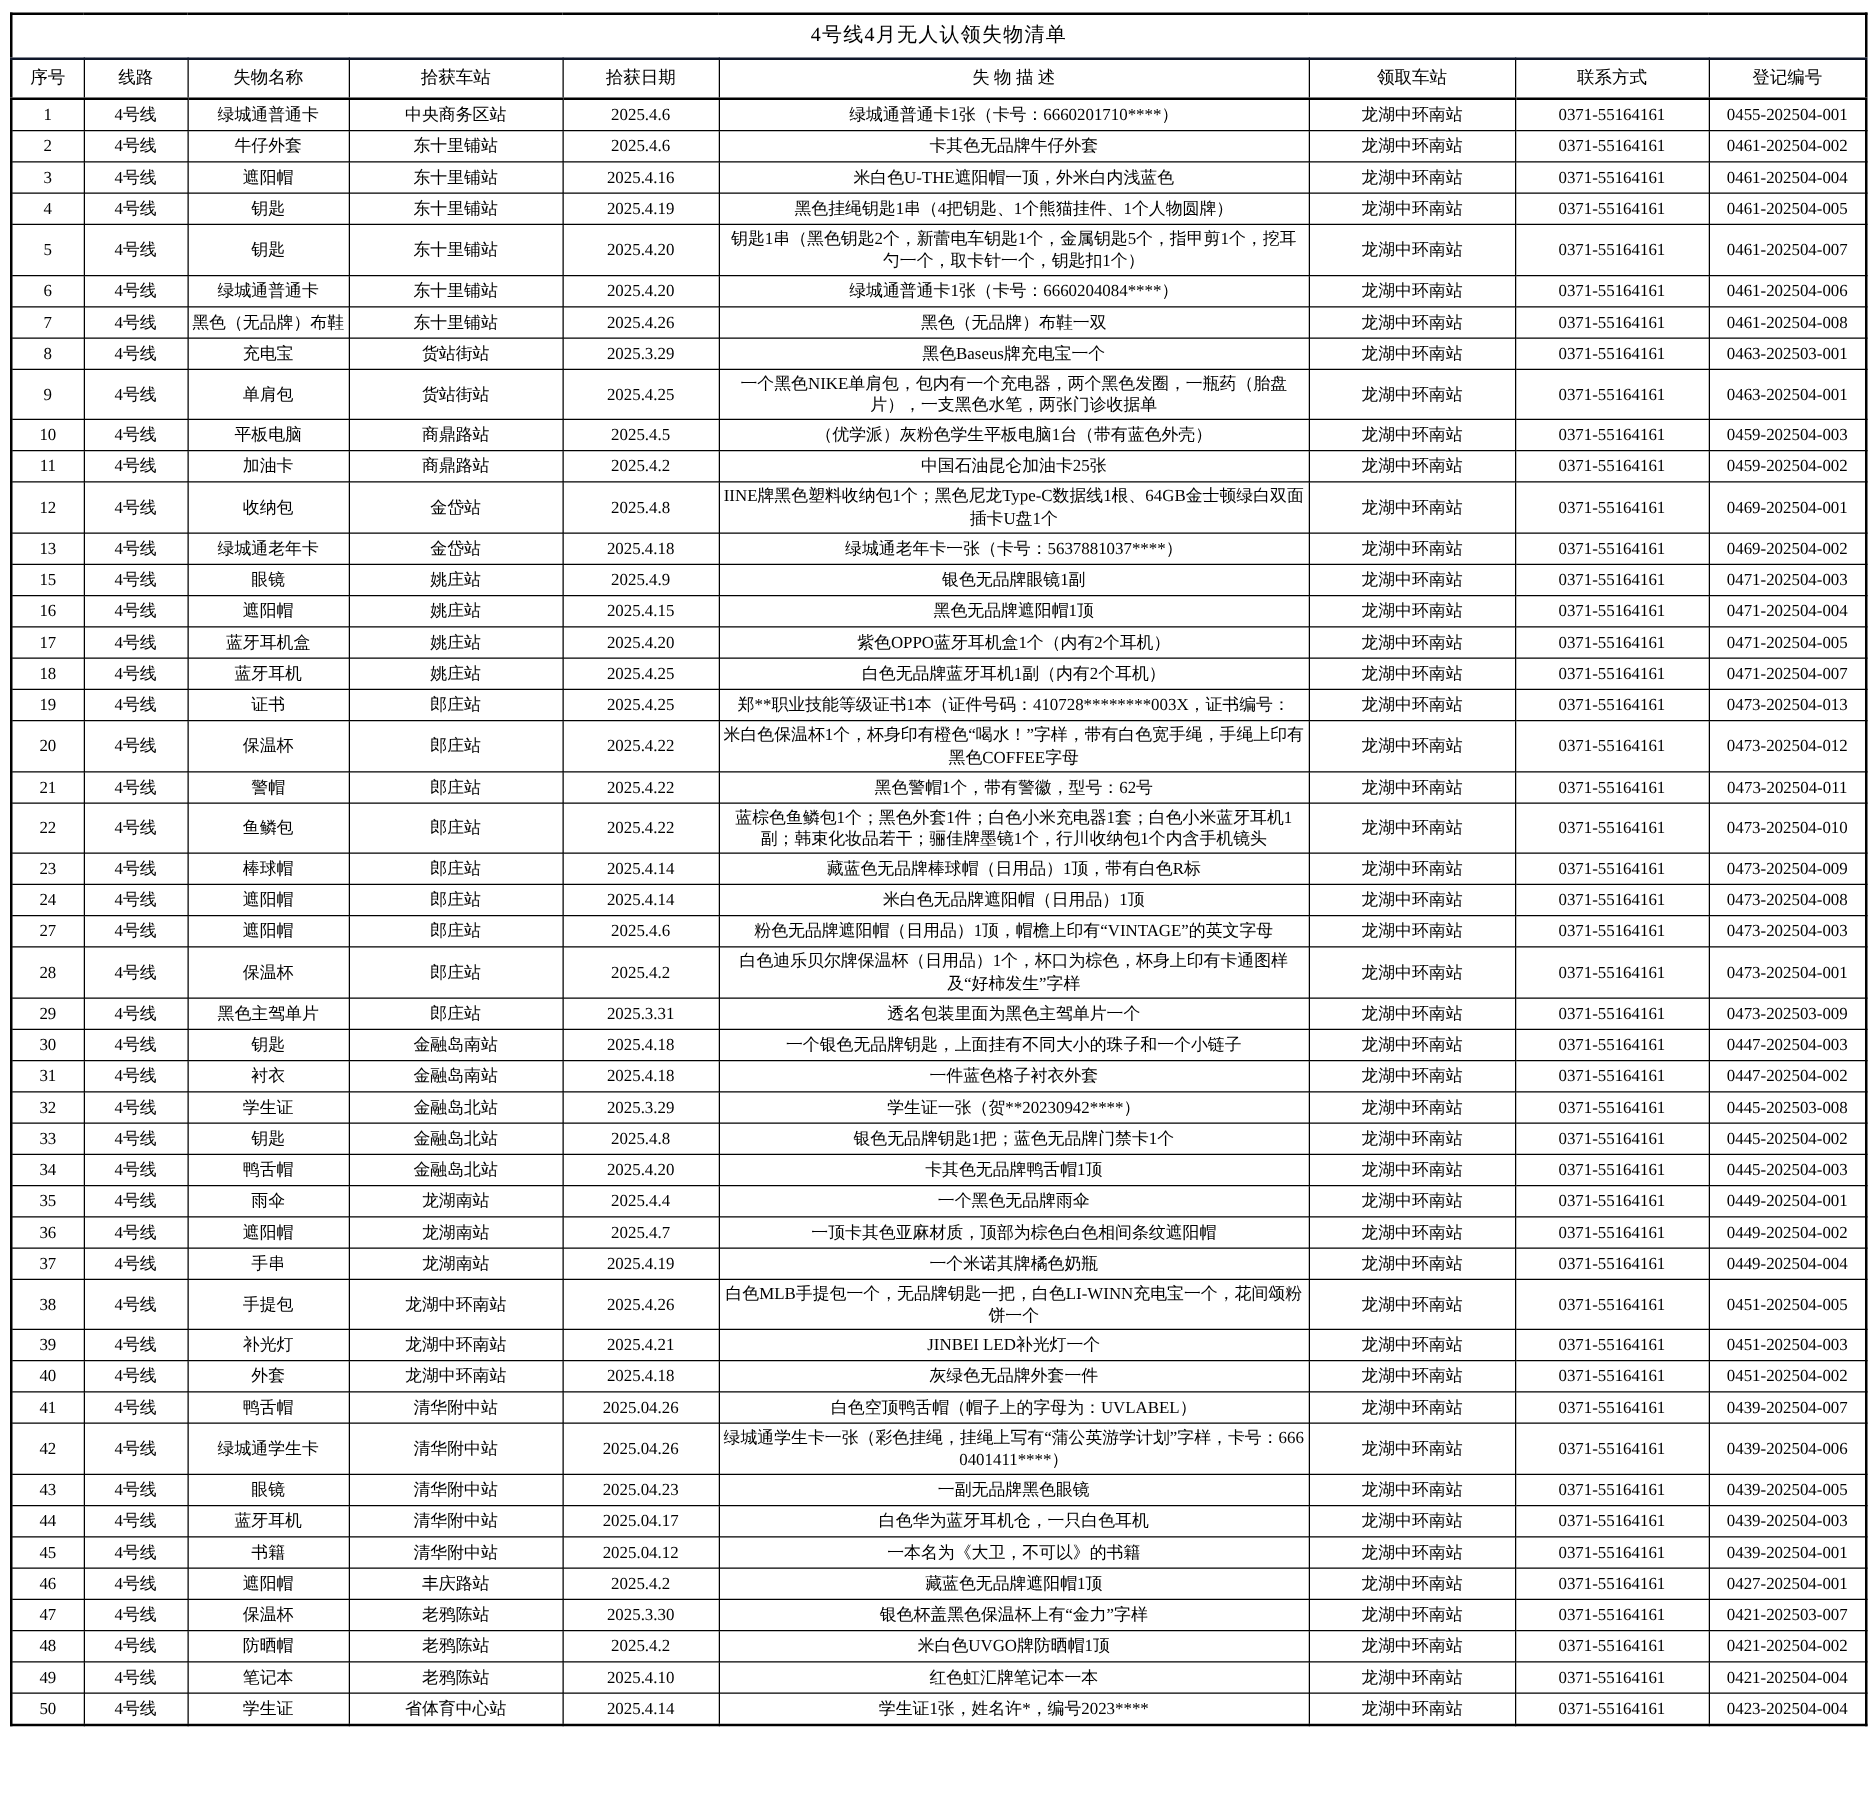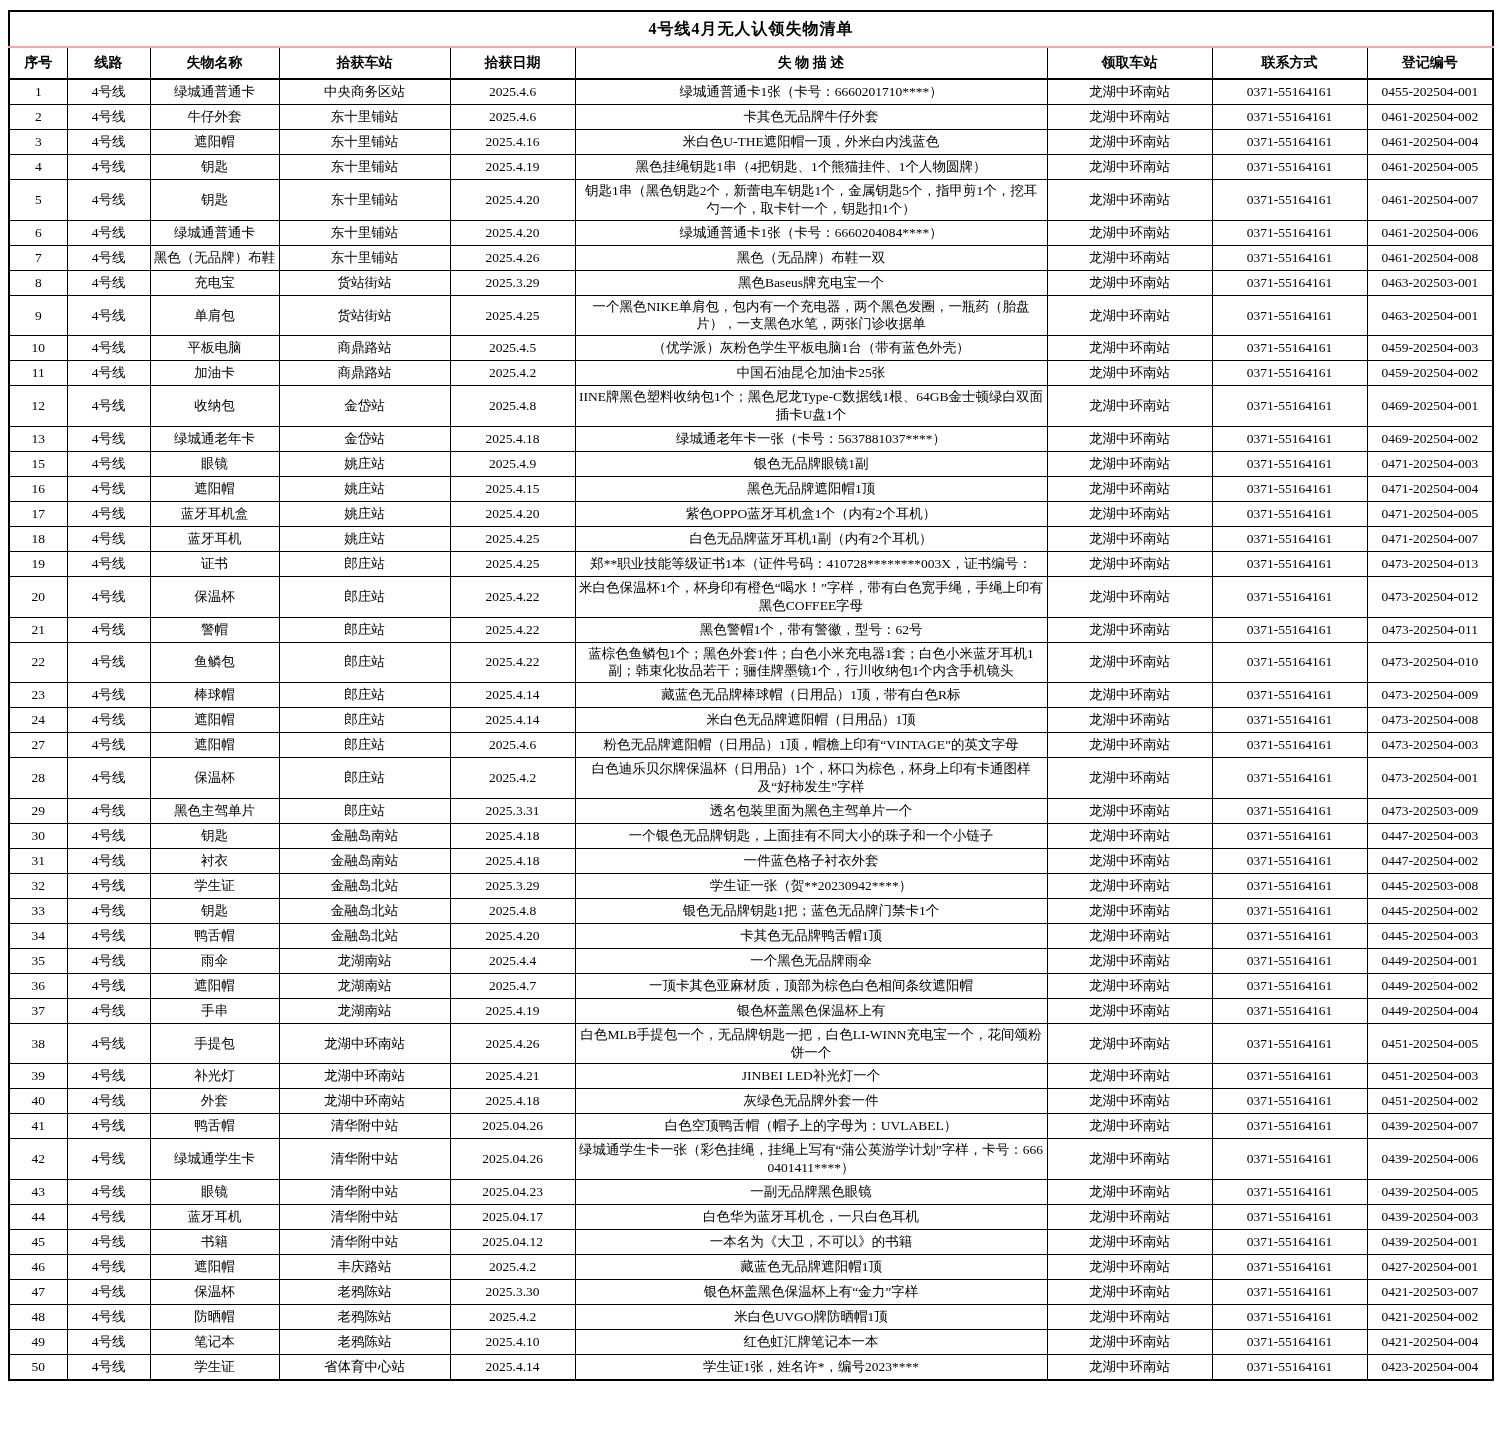--- a/index.html
+++ b/index.html
@@ -27,28 +27,28 @@
     text-align: center;
     vertical-align: middle;
     font-size: 13.5px;
     line-height: 1.32;
     padding: 2px 3px;
     overflow: hidden;
     word-break: break-all;
   }
   .lost-table .title-cell {
     font-size: 16px;
-    font-weight: bold;
+    font-weight: normal;
     height: 30px;
     letter-spacing: 1px;
-    border-bottom: 2px solid #fca5a5;
+    border-bottom: 2px solid #0f172a;
     margin-left: 35px;
   }
   .lost-table thead th.col-h {
-    font-weight: bold;
+    font-weight: normal;
     font-size: 14px;
     height: 26px;
     border-bottom: 2px solid #000000;
     margin-left: 17px;
   }
   .lost-table tbody td {
     height: 20px;
   }
 </style>
 </head>
@@ -446,21 +446,21 @@
           <td>龙湖中环南站</td>
           <td>0371-55164161</td>
           <td>0449-202504-002</td>
         </tr>
         <tr>
           <td>37</td>
           <td>4号线</td>
           <td>手串</td>
           <td>龙湖南站</td>
           <td>2025.4.19</td>
-          <td>银色杯盖黑色保温杯上有</td>
+          <td>一个米诺其牌橘色奶瓶</td>
           <td>龙湖中环南站</td>
           <td>0371-55164161</td>
           <td>0449-202504-004</td>
         </tr>
         <tr>
           <td>38</td>
           <td>4号线</td>
           <td>手提包</td>
           <td>龙湖中环南站</td>
           <td>2025.4.26</td>

